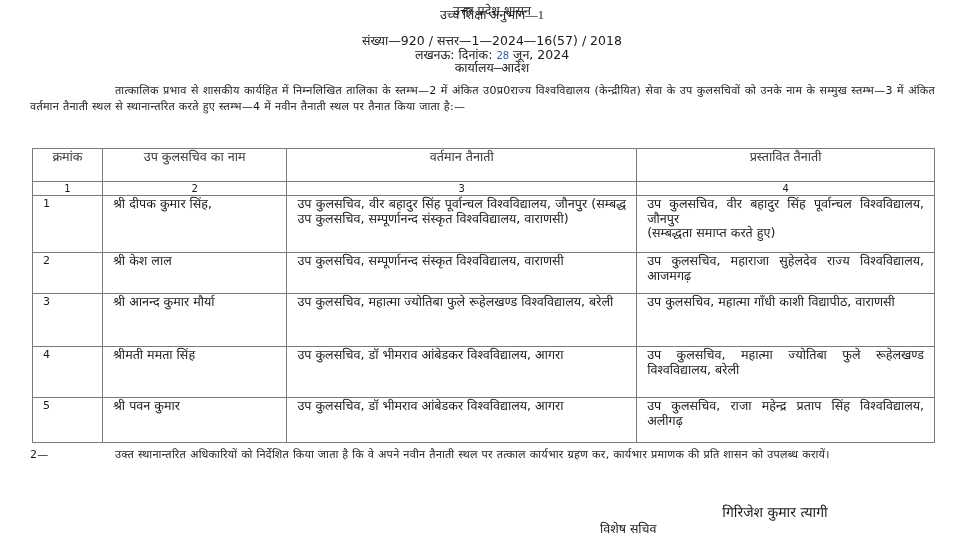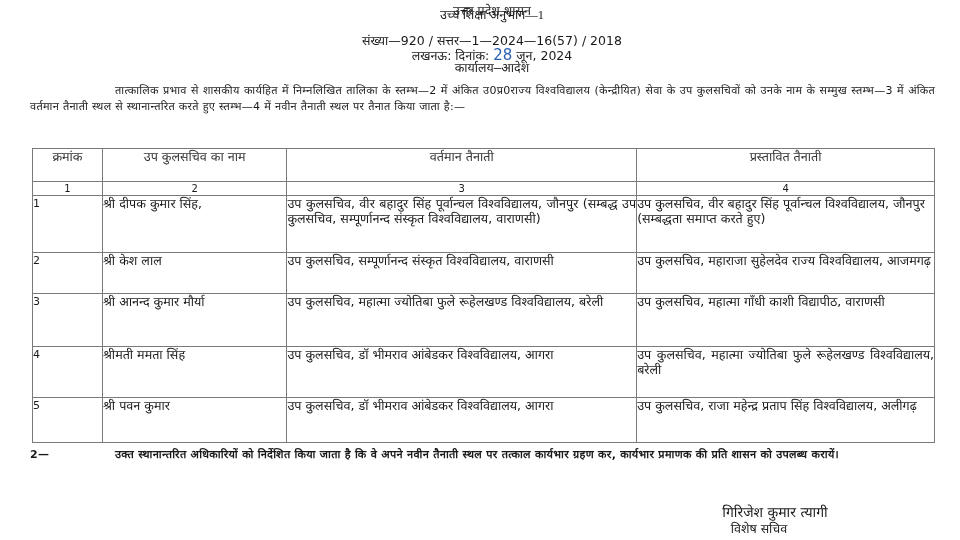--- a/index.html
+++ b/index.html
@@ -8,33 +8,33 @@
     font-family: "DejaVu Sans", sans-serif; color: #1a1a1a;
   }
   .hdr { position: absolute; left: 0; width: 960px; text-align: center; font-size: 12.5px; line-height: 14px; padding-left: 12px; }
   .para { position: absolute; left: 30px; width: 905px; font-size: 11px; line-height: 15.5px; text-align: justify; letter-spacing: 0.3px; }
   .para .indent { display: inline-block; width: 85px; }
   table.doc-table {
     position: absolute; left: 32px; top: 148px; width: 903px;
     border-collapse: collapse; font-size: 12.6px; line-height: 14.5px; table-layout: fixed;
   }
   table.doc-table td, table.doc-table th {
-    border: 1px solid #7a7a7a; vertical-align: top; padding: 1px 0; font-weight: normal;
+    border: 1px solid #7a7a7a; vertical-align: top; padding: 1px 10px; font-weight: normal;
   }
   table.doc-table th { text-align: center; color: #333; }
   .c1 { width: 66px; } .c2 { width: 174px; } .c3 { width: 330px; } .c4 { width: 281px; }
   .numrow td { text-align: center; font-size: 10px; font-weight: bold; line-height: 11px; padding: 0 4px; }
   td.justify { text-align: justify; margin-left: 21px; }
   td.sno { padding-left: 14px; font-size: 11px; }
   .hrow th { height: 30px; }
   .r1 td { height: 54px; } .r2 td { height: 38px; } .r3 td { height: 50px; }
   .r4 td { height: 48px; } .r5 td { height: 42px; }
   .sig-name { position: absolute; left: 600px; width: 350px; top: 502px; text-align: center; font-size: 14px; font-weight: normal; }
-  .sig-desig { position: absolute; left: 584px; width: 350px; top: 520px; text-align: center; font-size: 12.5px; }
-  .date-hand { color: #2a5fb0; font-size: 15px; margin-top: 48px; }
+  .sig-desig { position: absolute; left: 600px; width: 350px; top: 520px; font-size: 12.5px; }
+  .date-hand { color: #2a5fb0; font-size: 10px; margin-top: 48px; }
 </style>
 </head>
 <body>
 
 <div class="hdr" style="top:4px;">उत्तर प्रदेश शासन</div>
 <div class="hdr" style="top:8px;font-family:Liberation Serif, serif;">उच्च शिक्षा अनुभाग—1</div>
 <div class="hdr" style="top:34px;">संख्या—920 / सत्तर—1—2024—16(57) / 2018</div>
 <div class="hdr" style="top:48px;">
   <span>लखनऊ: दिनांक:</span>
   <span class="date-hand">28</span>
@@ -93,18 +93,18 @@
   </tr>
   <tr class="r5">
     <td class="sno">5</td>
     <td class="justify">श्री पवन कुमार</td>
     <td class="justify">उप कुलसचिव, डॉ भीमराव आंबेडकर विश्वविद्यालय, आगरा</td>
     <td class="justify">उप कुलसचिव, राजा महेन्द्र प्रताप सिंह विश्वविद्यालय, अलीगढ़</td>
   </tr>
 </tbody>
   </table>
 
-<div class="para" style="top:447px;font-weight:bold;">
+<div class="para" style="top:447px;">
   <span style="display:inline-block;width:85px;">2—</span><span>उक्त स्थानान्तरित अधिकारियों को निर्देशित किया जाता है कि वे अपने नवीन तैनाती स्थल पर तत्काल कार्यभार ग्रहण कर, कार्यभार प्रमाणक की प्रति शासन को उपलब्ध करायें।</span>
 </div>
 
 <div class="sig-name">गिरिजेश कुमार त्यागी</div>
 <div class="sig-desig">विशेष सचिव</div>
 
 </body></html>

